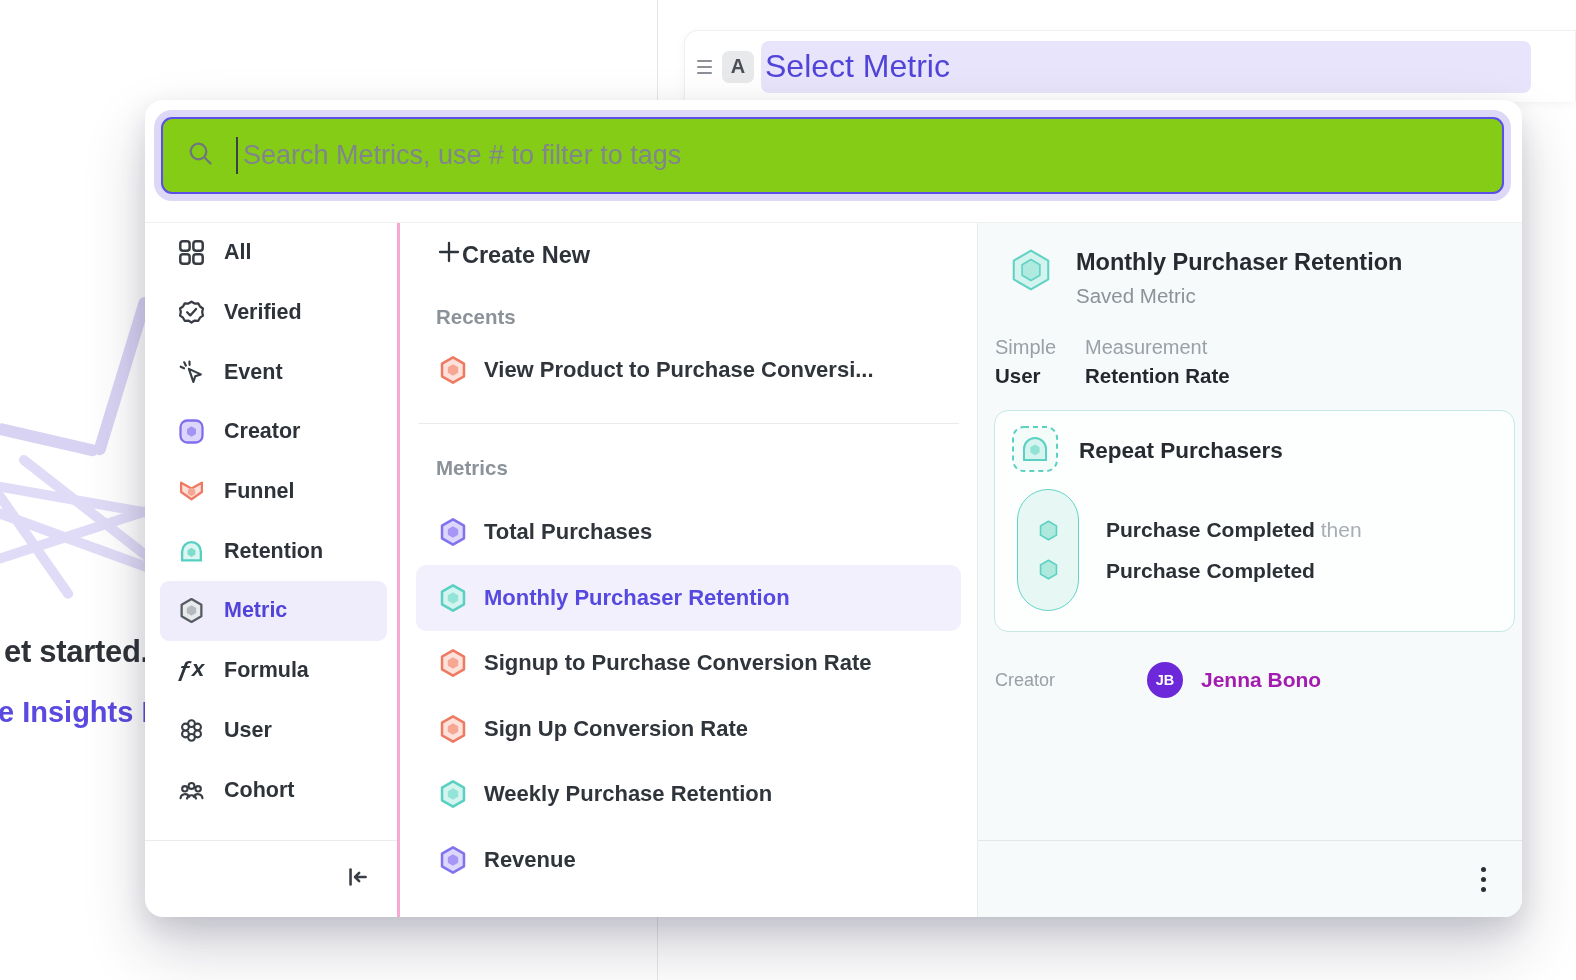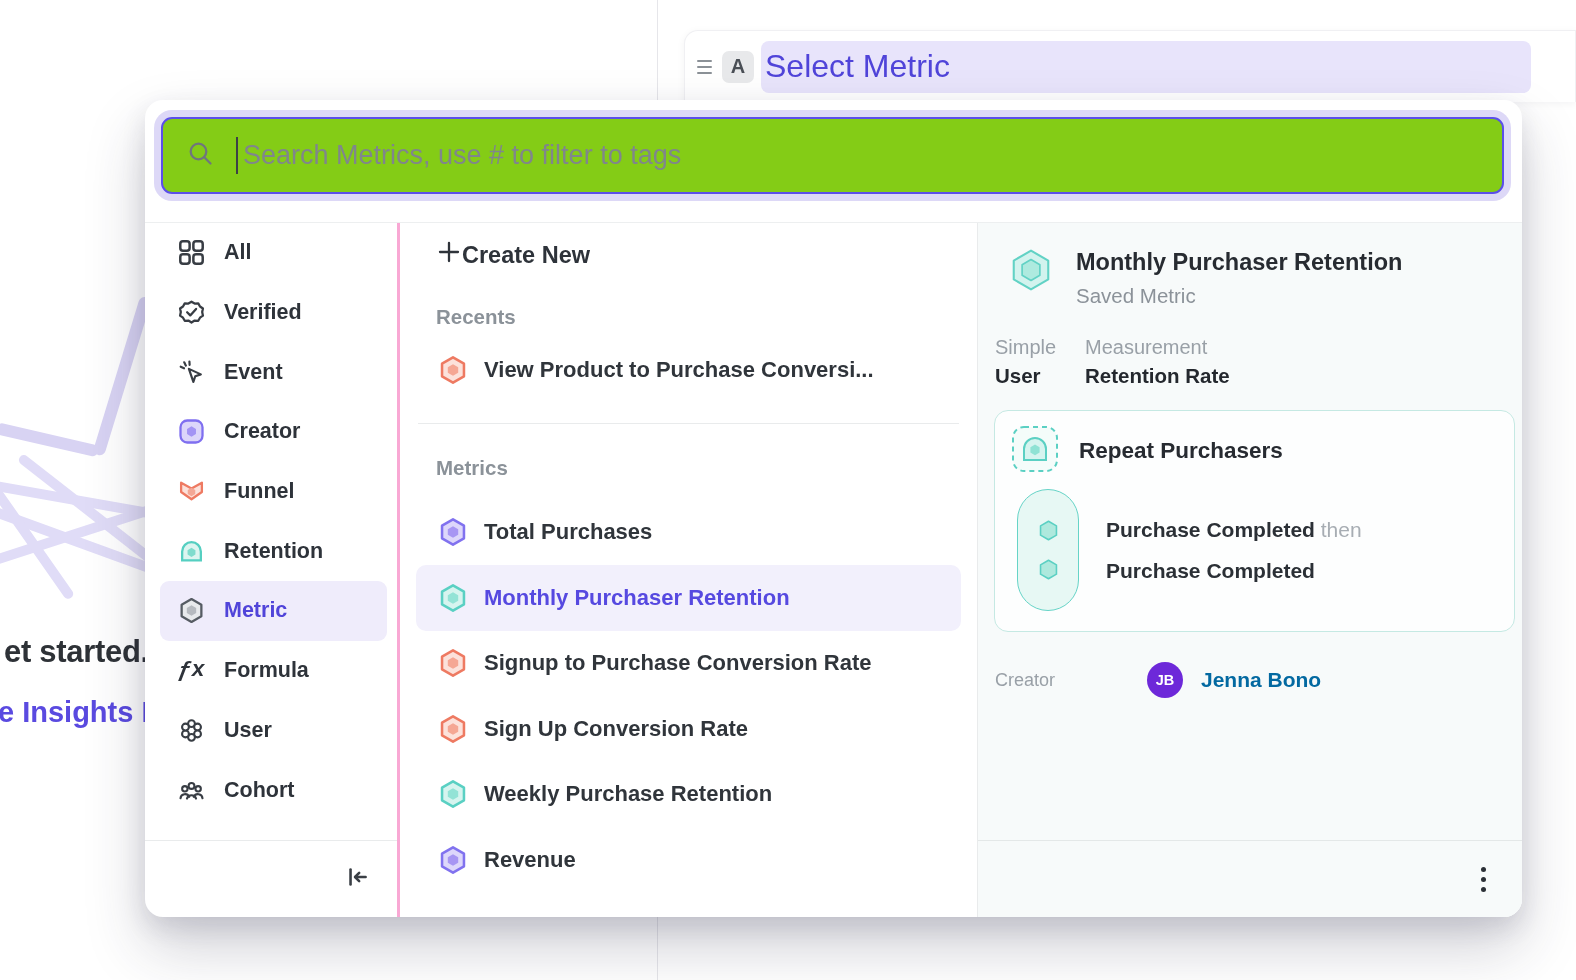--- a/index.html
+++ b/index.html
@@ -125,21 +125,21 @@
   .steps { margin-left:27px; font-size:21px; line-height:41px; }
   .step { font-weight:700; color:#2b3036; }
   .connector { color:#a7adb3; font-weight:500; }
   .pv-creator { display:flex; align-items:center; margin-top:30px; padding-left:1px; }
   .creator-label { font-size:18px; color:#99a0a7; width:118px; }
   .avatar {
     width:36px; height:36px; border-radius:50%; background:#6d28d9; margin-left:34px;
     display:flex; align-items:center; justify-content:center;
     color:#fff; font-size:14.5px; font-weight:700; flex:0 0 auto;
   }
-  .creator-name { margin-left:18px; font-size:21px; font-weight:600; color:#0369a1; }
+  .creator-name { margin-left:18px; font-size:21px; font-weight:600; color:#a21caf; }
   .pv-footer {
     position:absolute; left:0; right:0; bottom:0; height:77px;
     border-top:1px solid #e4e8e8; background:#f7fafa;
     display:flex; align-items:center; justify-content:flex-end; padding-right:30px;
   }
   .kebab { display:flex; flex-direction:column; gap:5px; cursor:pointer; padding:6px; }
   .kebab span { width:5px; height:5px; border-radius:50%; background:#2b3036; display:block; }
 </style>
 </head>
 <body>

